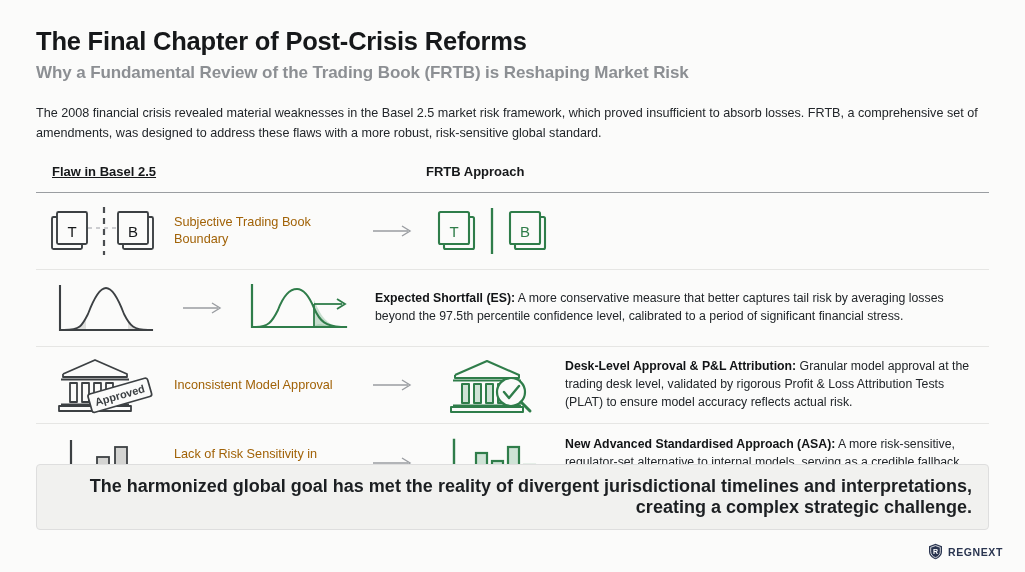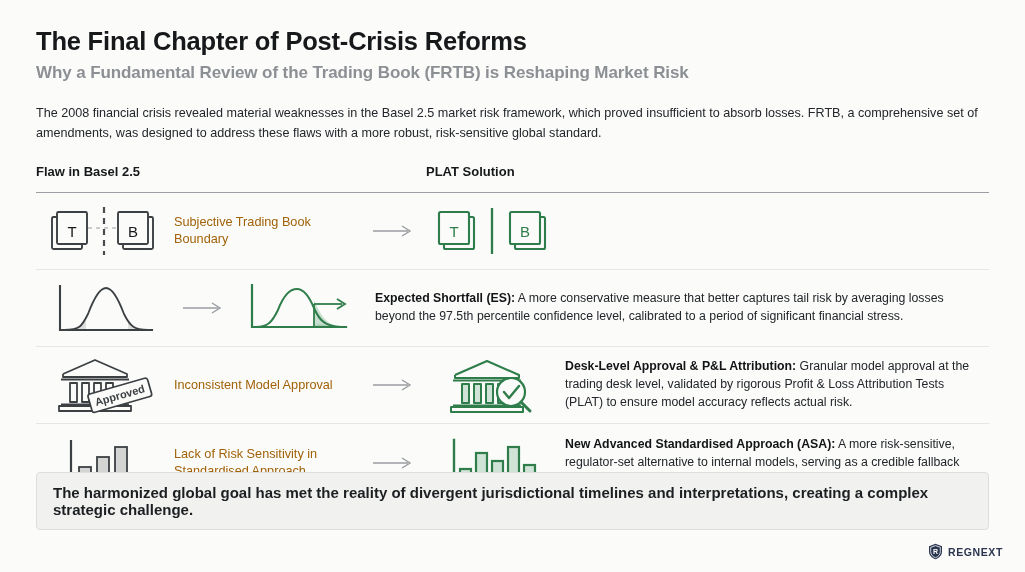--- a/index.html
+++ b/index.html
@@ -45,21 +45,21 @@
     margin-top: 21px;
     height: 24px;
   }
   .colhead .ch {
     position: absolute;
     font-size: 13px;
     font-weight: bold;
     color: #16181a;
     top: 0;
   }
-  .ch-left  { left: 0; }
+  .ch-left  { left: 16px; text-decoration: underline; }
   .ch-right { left: 390px; }
   .rule {
     height: 1px;
     background: #9a9da1;
     margin-top: 4px;
   }
 
   
   .rows { margin-top: 0px; }
   .row {
@@ -113,24 +113,24 @@
 
   
   .banner {
     position: absolute;
     left: 36px; right: 36px;
     bottom: 42px;
     background: #f1f1ef;
     border: 1px solid #dedede;
     border-radius: 4px;
     padding: 11px 16px;
-    font-size: 15px;
+    font-size: 18px;
     font-weight: bold;
     color: #1c1f22;
-    text-align: left;
+    text-align: right;
   }
   .brand {
     position: absolute;
     right: 22px;
     bottom: 12px;
     display: flex;
     align-items: center;
     gap: 5px;
   }
   .brand-name {
@@ -145,21 +145,21 @@
 <body>
 
 <div class="page">
 
   <div class="title">The Final Chapter of Post-Crisis Reforms</div>
   <div class="subtitle">Why a Fundamental Review of the Trading Book (FRTB) is Reshaping Market Risk</div>
   <div class="intro">The 2008 financial crisis revealed material weaknesses in the Basel 2.5 market risk framework, which proved insufficient to absorb losses. FRTB, a comprehensive set of amendments, was designed to address these flaws with a more robust, risk-sensitive global standard.</div>
 
   <div class="colhead">
     <div class="ch ch-left">Flaw in Basel 2.5</div>
-    <div class="ch ch-right">PLAT Solution</div>
+    <div class="ch ch-right">FRTB Approach</div>
   </div>
   <div class="rule"></div>
 
   <div class="rows">
 
     <div class="row">
       <div class="cell-flawicon">
         <span>
           <svg width="118" height="52" viewBox="0 0 118 52">
             <g fill="none" stroke="#3c4043" stroke-width="1.9">

